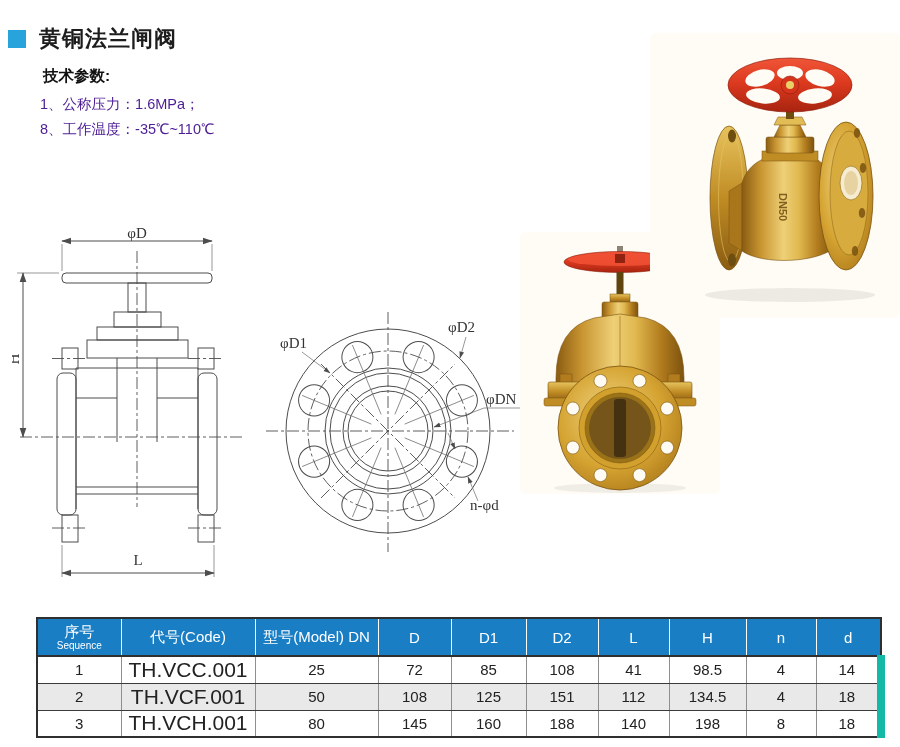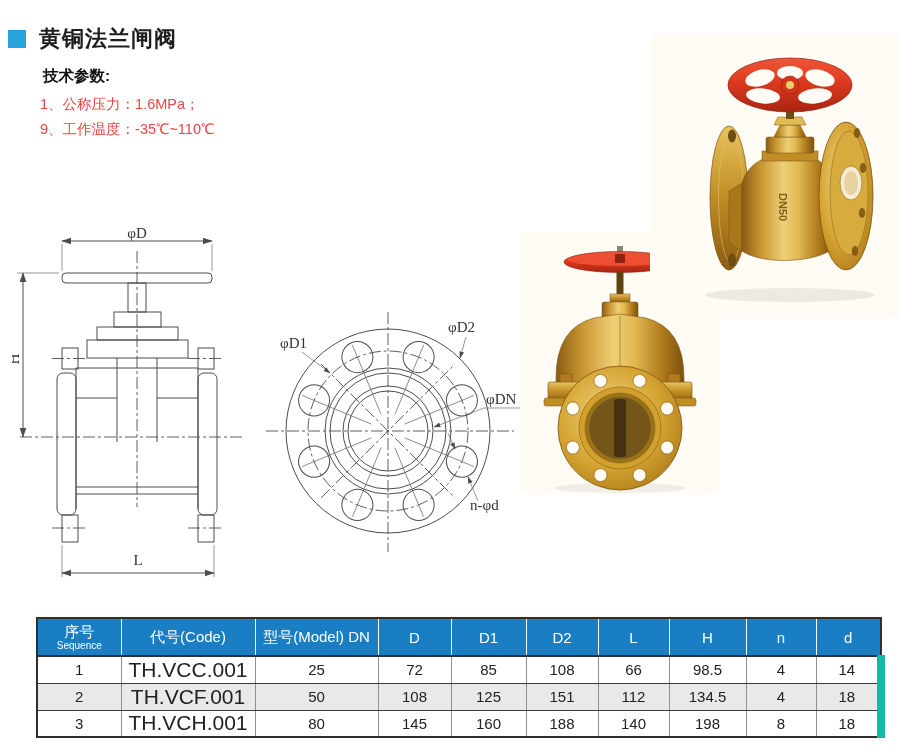--- a/index.html
+++ b/index.html
@@ -5,21 +5,21 @@
   * { margin:0; padding:0; box-sizing:border-box; }
   body { background:#ffffff; font-family:"Liberation Sans", sans-serif; }
   .page { position:relative; width:900px; height:747px; background:#ffffff; overflow:hidden; }
 
   
   .title-row { position:absolute; left:8px; top:24px; display:flex; align-items:center; gap:13px; }
   .bullet { width:18px; height:18px; background:#29a3db; }
   .page-title { font-size:22px; font-weight:bold; color:#1d1d1d; letter-spacing:1px; }
 
   .params-head { position:absolute; left:10px; top:66px; font-size:15.5px; font-weight:bold; color:#111;margin-left:33px; }
-  .params-list { position:absolute; left:40px; top:92px; font-size:14.5px; color:#ef4444; line-height:25px; }
+  .params-list { position:absolute; left:40px; top:92px; font-size:14.5px; color:#4c1d95; line-height:25px; }
 
   
   .abs { position:absolute; }
   svg text.dimlbl { font-family:"Liberation Serif", serif; font-size:15px; fill:#333; }
   svg .ln   { stroke:#4d4d4d; stroke-width:1; fill:none; }
   svg .cl   { stroke:#4d4d4d; stroke-width:0.9; fill:none; stroke-dasharray:12 3 3 3; }
   svg .thin { stroke:#6a6a6a; stroke-width:0.7; fill:none; }
 
   
   .spec-table { position:absolute; left:36px; top:617px; width:844px; border-collapse:collapse;
@@ -45,21 +45,21 @@
 <div class="page">
 
   <div class="title-row">
     <div class="bullet"></div>
     <div class="page-title">黄铜法兰闸阀</div>
   </div>
 
   <div class="params-head">技术参数:</div>
   <div class="params-list">
     <div>1、公称压力：1.6MPa；</div>
-    <div>9、工作温度：-35℃~110℃</div>
+    <div>8、工作温度：-35℃~110℃</div>
   </div>
 
   <svg class="abs" style="left:12px; top:227px;" width="240" height="360" viewBox="0 0 240 360">
     <defs>
       <marker id="arrA" viewBox="0 0 10 10" refX="9.2" refY="5" markerWidth="10" markerHeight="10" orient="auto-start-reverse">
         <path d="M0,1.6 L10,5 L0,8.4 Z" fill="#4d4d4d"></path>
       </marker>
     </defs>
 
     <text class="dimlbl" x="125" y="11" text-anchor="middle">φD</text>
@@ -323,21 +323,21 @@
       </tr>
     </thead>
     <tbody>
       <tr>
         <td>1</td>
         <td class="code-cell">TH.VCC.001</td>
         <td>25</td>
         <td>72</td>
         <td>85</td>
         <td>108</td>
-        <td>66</td>
+        <td>41</td>
         <td>98.5</td>
         <td>4</td>
         <td>14</td>
       </tr>
       <tr class="alt">
         <td>2</td>
         <td class="code-cell">TH.VCF.001</td>
         <td>50</td>
         <td>108</td>
         <td>125</td>

